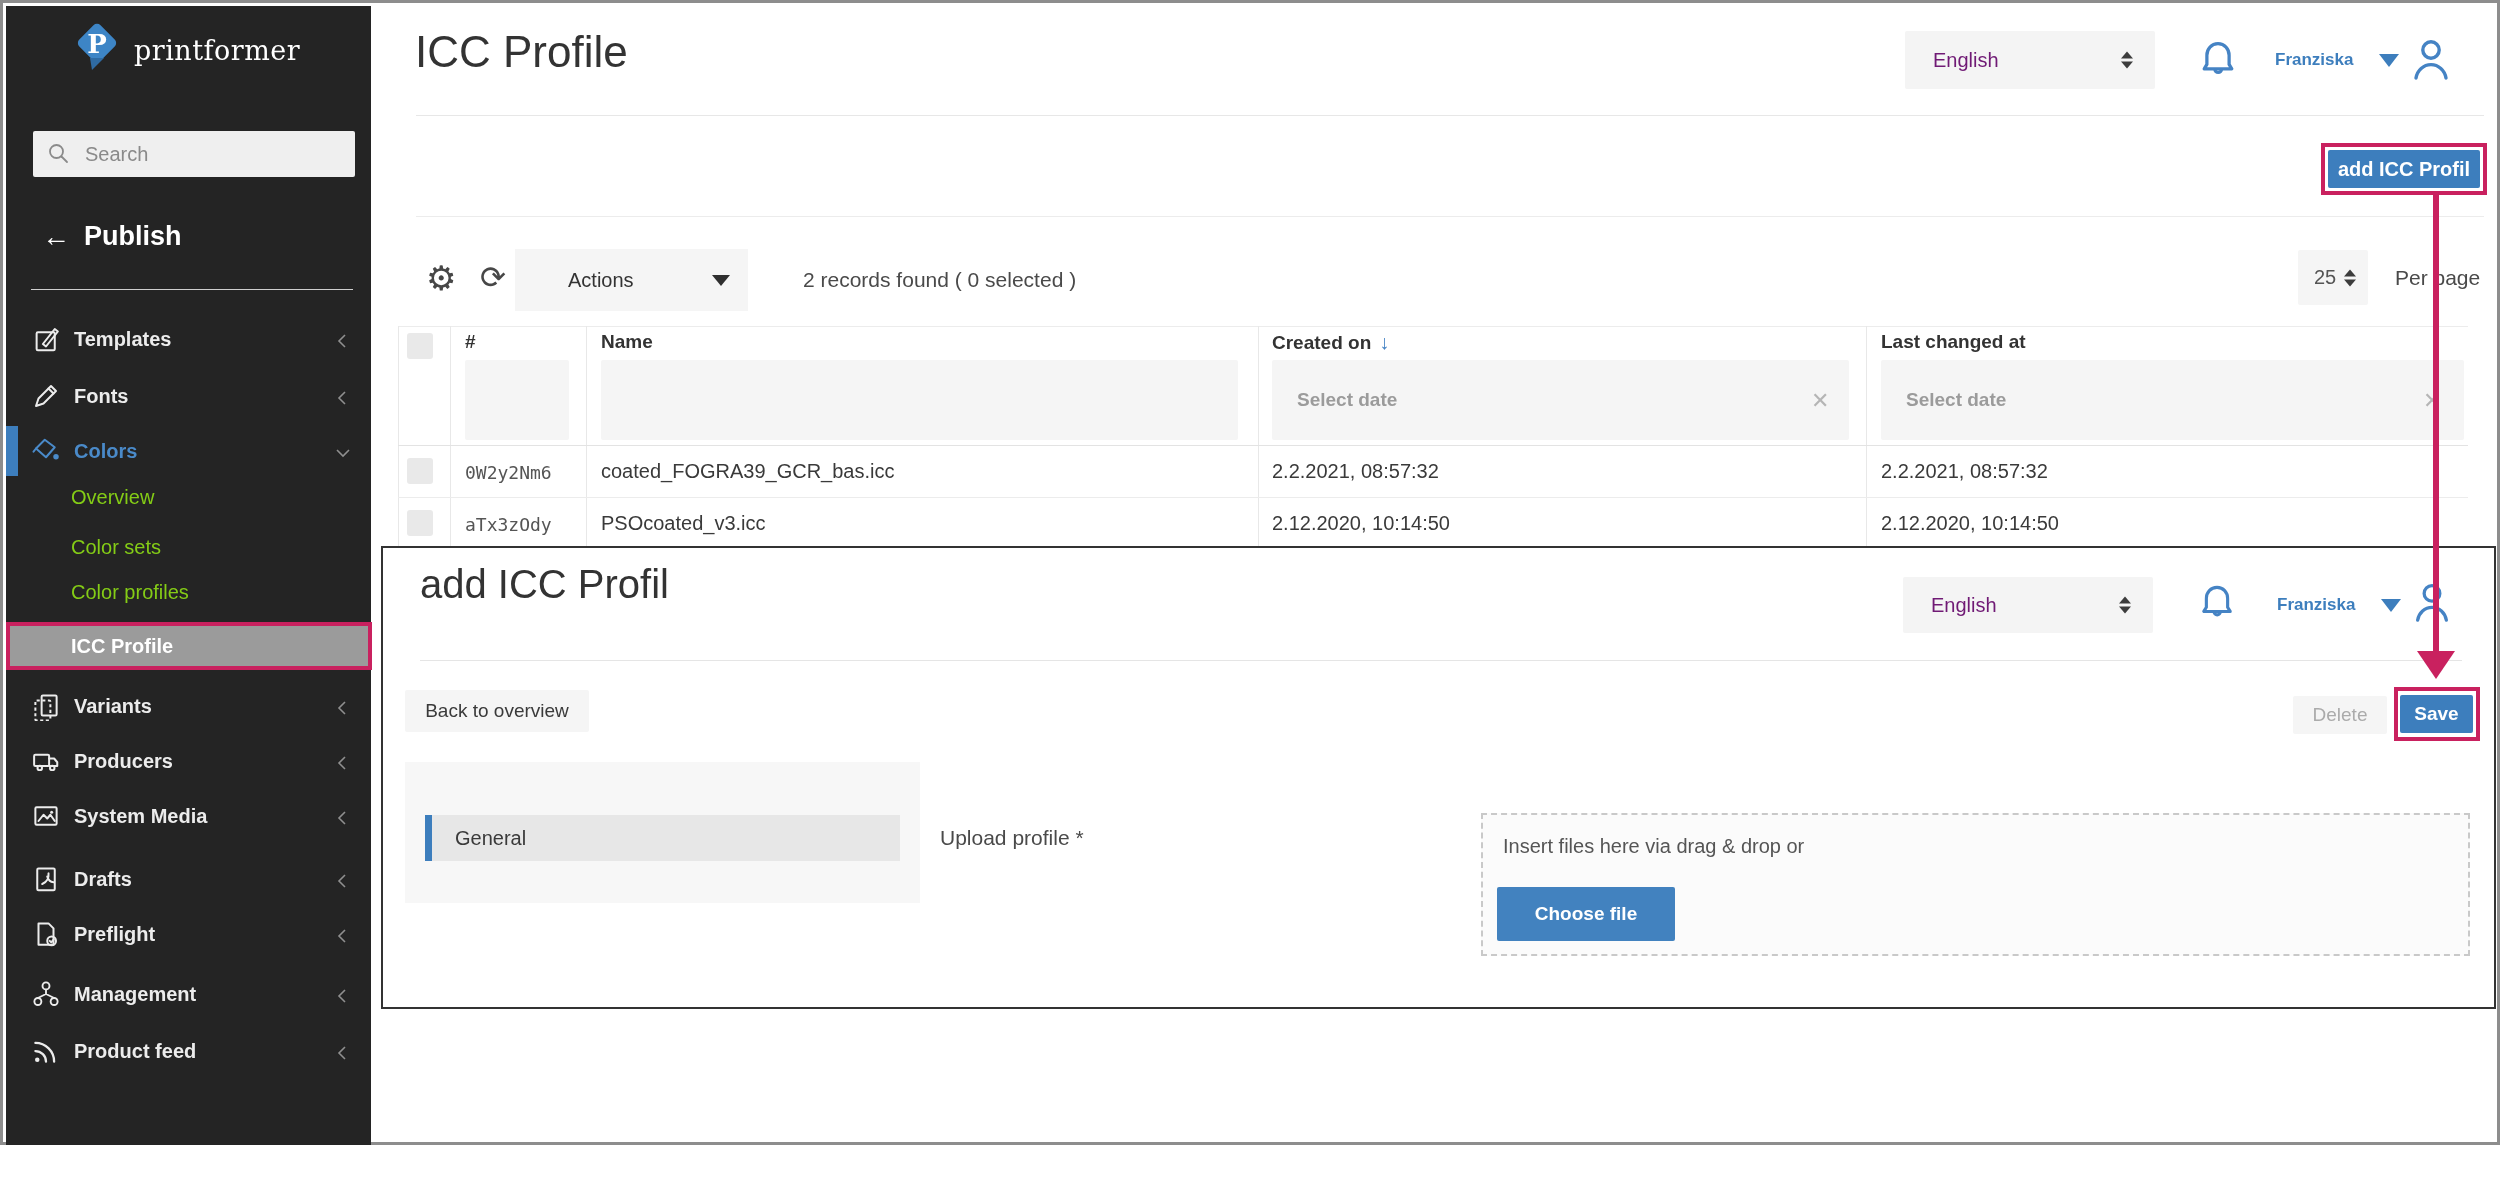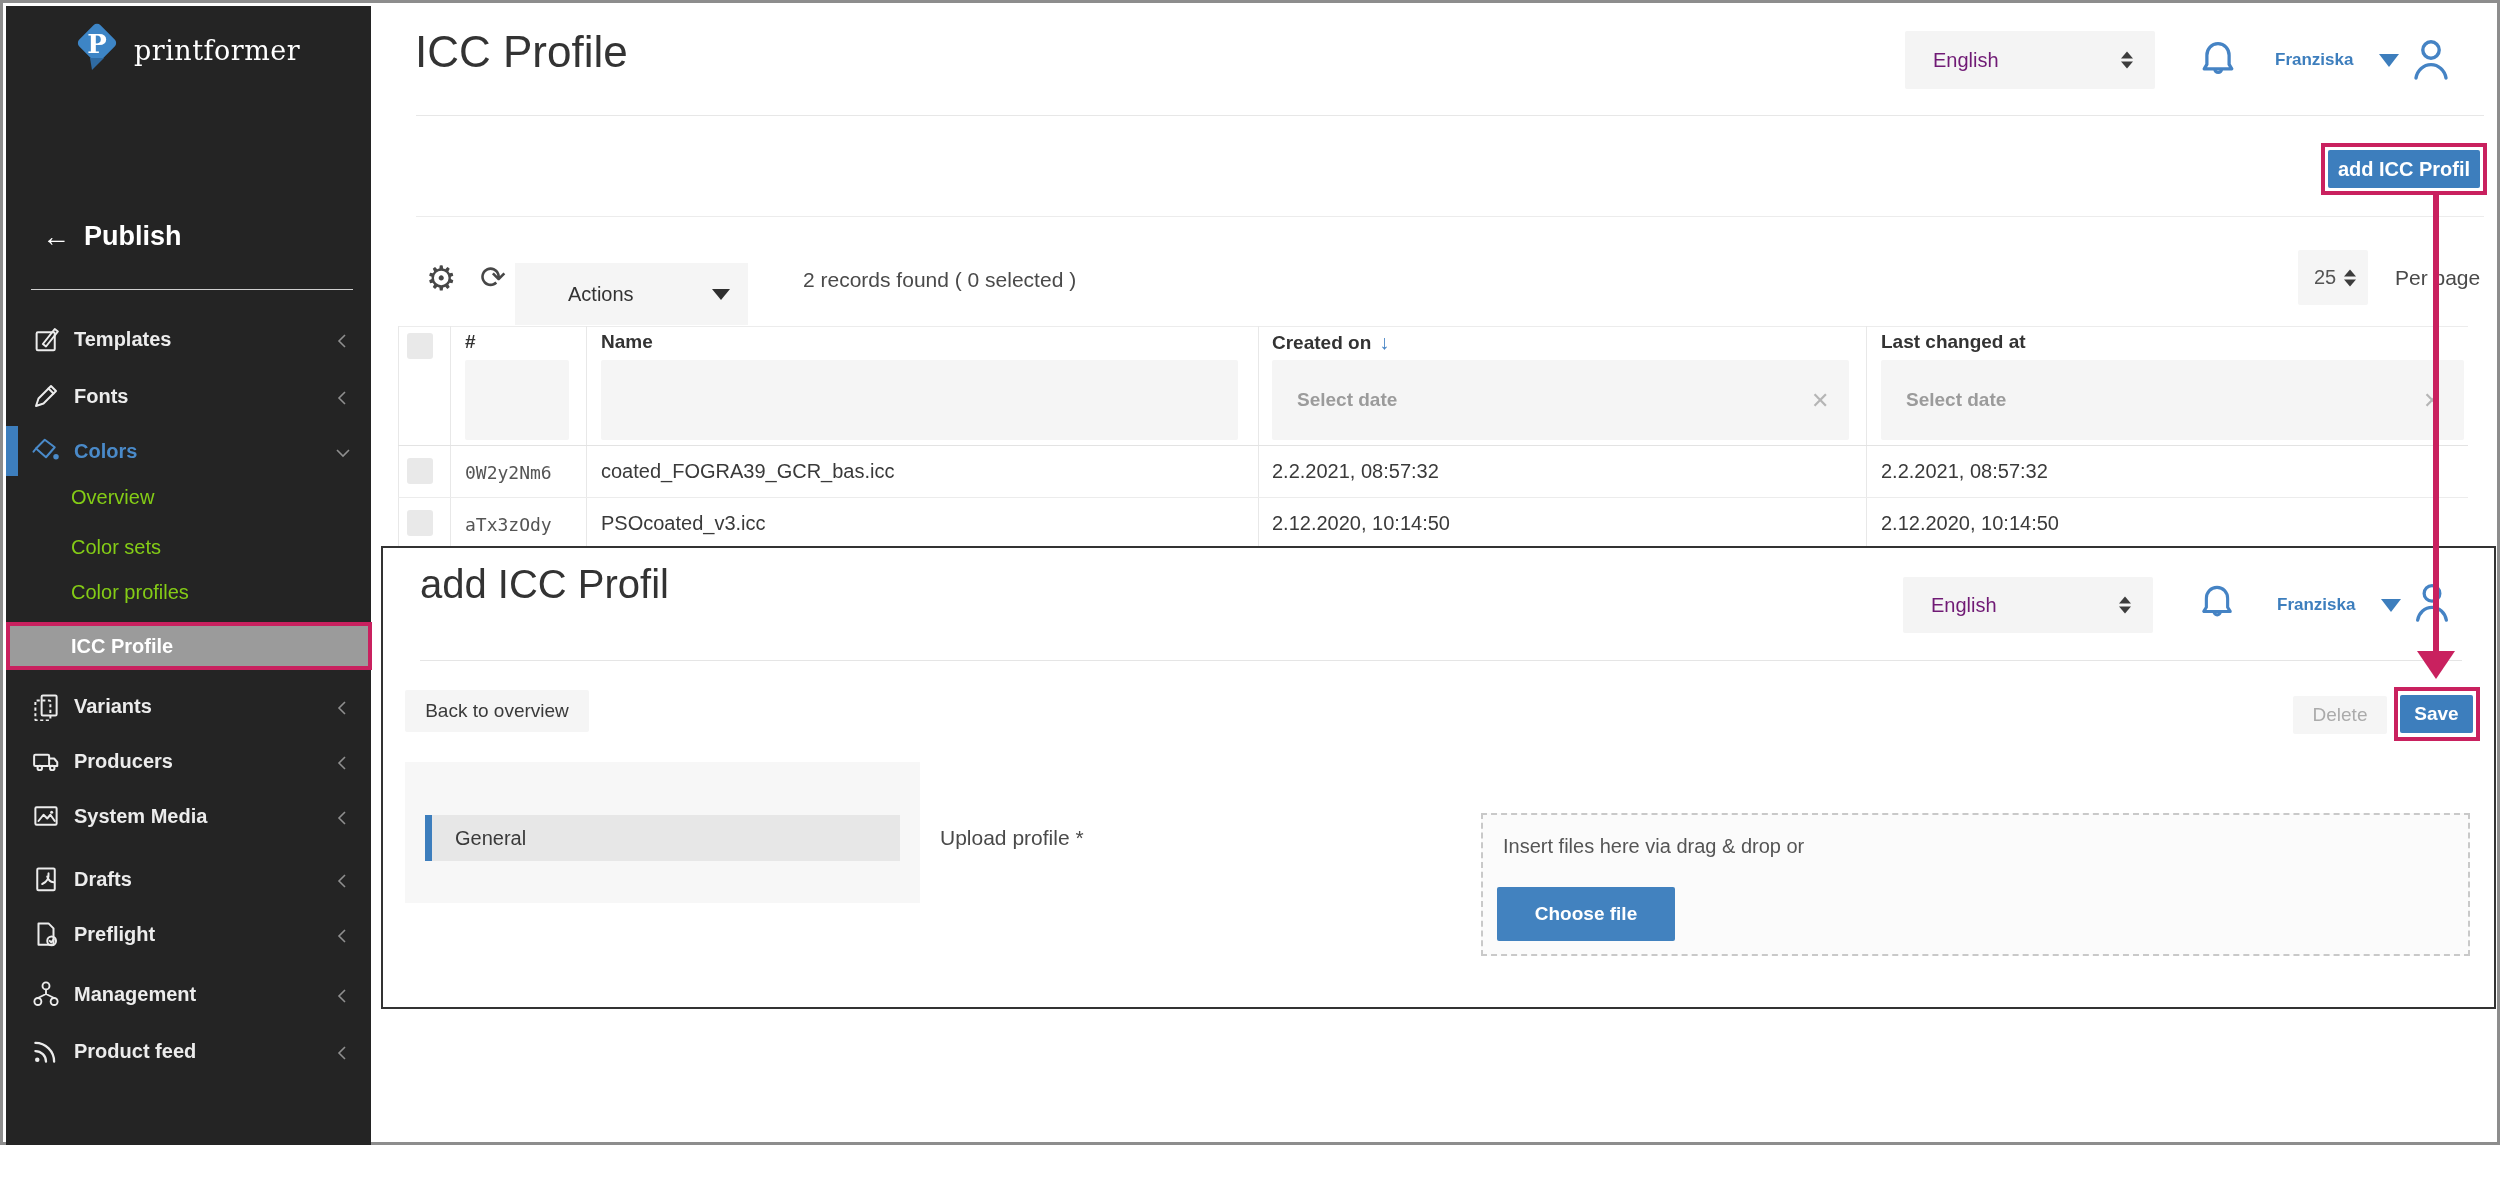--- a/index.html
+++ b/index.html
@@ -38,21 +38,21 @@
   .updown .d{border-top:7px solid #3c3c3c;}
   .username{color:#3d7ebd;font-size:17px;font-weight:bold;}
   .tri-down{width:0;height:0;border-left:10px solid transparent;border-right:10px solid transparent;border-top:13px solid #3d7ebd;}
   .hdiv{position:absolute;height:1px;background:#e7e7e7;}
 
   .btn-blue{background:#3d7ebd;color:#fff;font-weight:bold;border:none;border-radius:2px;font-family:"Liberation Sans",sans-serif;cursor:pointer;display:flex;align-items:center;justify-content:center;}
   .anno{position:absolute;border:4px solid #c9215f;box-sizing:border-box;z-index:70;pointer-events:none;}
 
   
   .tool-icon{position:absolute;color:#474747;cursor:pointer;line-height:1;}
-  .actions-select{position:absolute;left:512px;top:260px;width:233px;height:62px;background:#f5f5f5;display:flex;align-items:center;cursor:pointer;}
+  .actions-select{position:absolute;left:512px;top:246px;width:233px;height:62px;background:#f5f5f5;display:flex;align-items:center;cursor:pointer;}
   .actions-select .txt{font-size:20px;color:#333;margin-left:53px;}
   .actions-select .caret{position:absolute;right:18px;width:0;height:0;border-left:9px solid transparent;border-right:9px solid transparent;border-top:11px solid #2f2f2f;}
   .records{position:absolute;left:800px;top:246px;height:62px;display:flex;align-items:center;font-size:21px;color:#4a4a4a;}
   .pp-select{position:absolute;left:2295px;top:247px;width:70px;height:55px;background:#f5f5f5;border-radius:2px;display:flex;align-items:center;cursor:pointer;}
   .pp-select .txt{font-size:20px;color:#555;margin-left:16px;}
   .pp-label{position:absolute;left:2392px;top:247px;height:55px;display:flex;align-items:center;font-size:21px;color:#4a4a4a;}
 
   
   .vline{position:absolute;width:1px;background:#e8e8e8;top:323px;height:220px;}
   .th{position:absolute;top:328px;font-size:19px;font-weight:bold;color:#333;display:flex;align-items:center;gap:8px;}
@@ -91,20 +91,27 @@
         <span>
           <svg width="52" height="56" viewBox="0 0 52 56">
             <rect x="12" y="8" width="30" height="30" rx="5" fill="#3d85c6" transform="rotate(45 27 23)"></rect>
             <path d="M20 38 L34 38 L22 50 Z" fill="#2f6ba3"></path>
             <text x="27" y="33" text-anchor="middle" font-family="DejaVu Serif, serif" font-size="26" fill="#ffffff" font-weight="bold">P</text>
           </svg>
         </span>
         <span class="logo-text">printformer</span>
       </div>
 
+      <div class="search">
+        <svg width="24" height="24" viewBox="0 0 24 24">
+          <circle cx="9.5" cy="9.5" r="6.5" fill="none" stroke="#8a8a8a" stroke-width="1.8"></circle>
+          <path d="M14.5 14.5 L20 20" stroke="#8a8a8a" stroke-width="1.8" stroke-linecap="round"></path>
+        </svg>
+        <input type="text" placeholder="Search" style="">
+      </div>
 
       <div class="backrow">
         <span class="arr">←</span>
         <span class="lbl">Publish</span>
       </div>
       <div class="sdiv"></div>
 
       <div class="mi" style="top:311px;">
         <span class="ic">
           <svg width="30" height="30" viewBox="0 0 24 24" fill="none" stroke="#ececec" stroke-width="1.6" stroke-linecap="round" stroke-linejoin="round">

